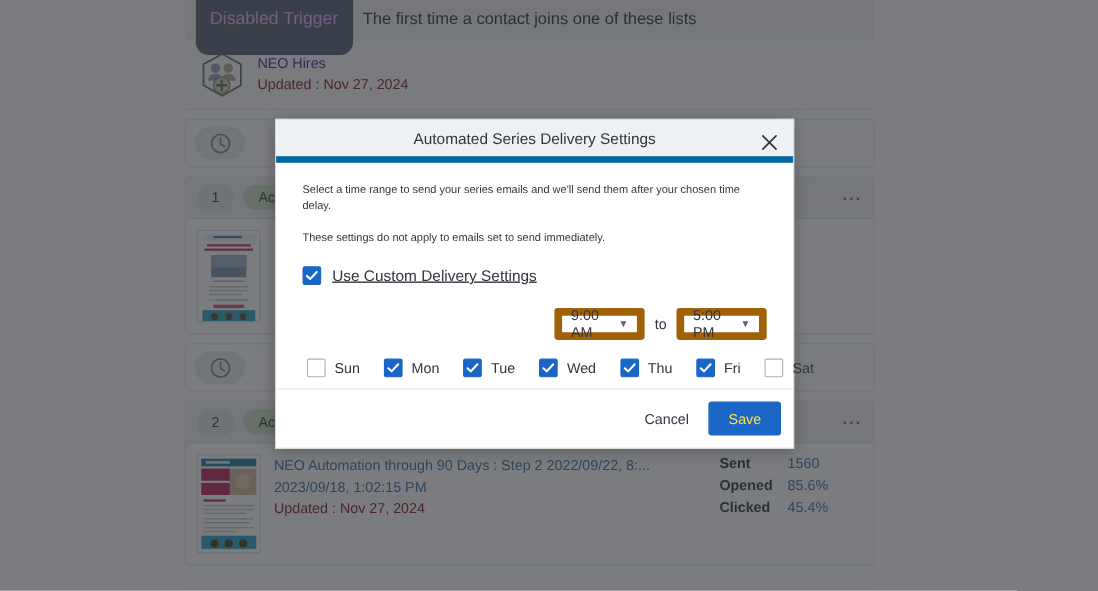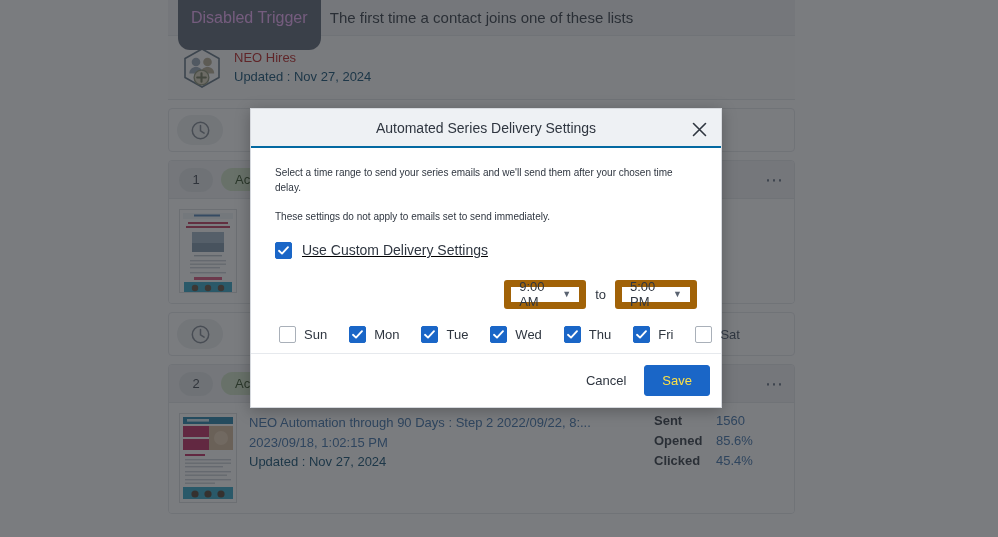--- a/index.html
+++ b/index.html
@@ -60,22 +60,22 @@
     display: flex;
     align-items: center;
     padding: 0 12px;
   }
   .list-avatar {
     width: 44px; height: 44px;
     flex: 0 0 44px;
     margin-right: 10px;
   }
   .trigger-meta { line-height: 1.45; }
-  .link-blue { color: #b91c1c; font-size: 13px; }
-  .meta-sub { color: #0c4a6e; font-size: 13px; }
+  .link-blue { color: #4c1d95; font-size: 13px; }
+  .meta-sub { color: #7f1d1d; font-size: 13px; }
 
   
   .delay-row {
     height: 44px;
     margin: 8px 0;
     border: 1px solid #e4e6ea;
     border-radius: 4px;
     background: #ffffff;
     display: flex;
     align-items: center;
@@ -169,21 +169,21 @@
     left: 250px; top: 108px;
     width: 472px;
     background: #ffffff;
     border: 1px solid #d6d9de;
     box-shadow: 0 3px 14px rgba(0,0,0,.26);
   }
   .modal-head {
     position: relative;
     height: 39px;
     background: #eef1f4;
-    border-bottom: 2px solid #0369a1;
+    border-bottom: 6px solid #0369a1;
     display: flex;
     align-items: center;
     justify-content: center;
   }
   .modal-title { font-size: 14px; color: #2f3640; }
   .modal-close {
     position: absolute;
     right: 10px; top: 8px;
     width: 24px; height: 24px;
     display: flex; align-items: center; justify-content: center;

